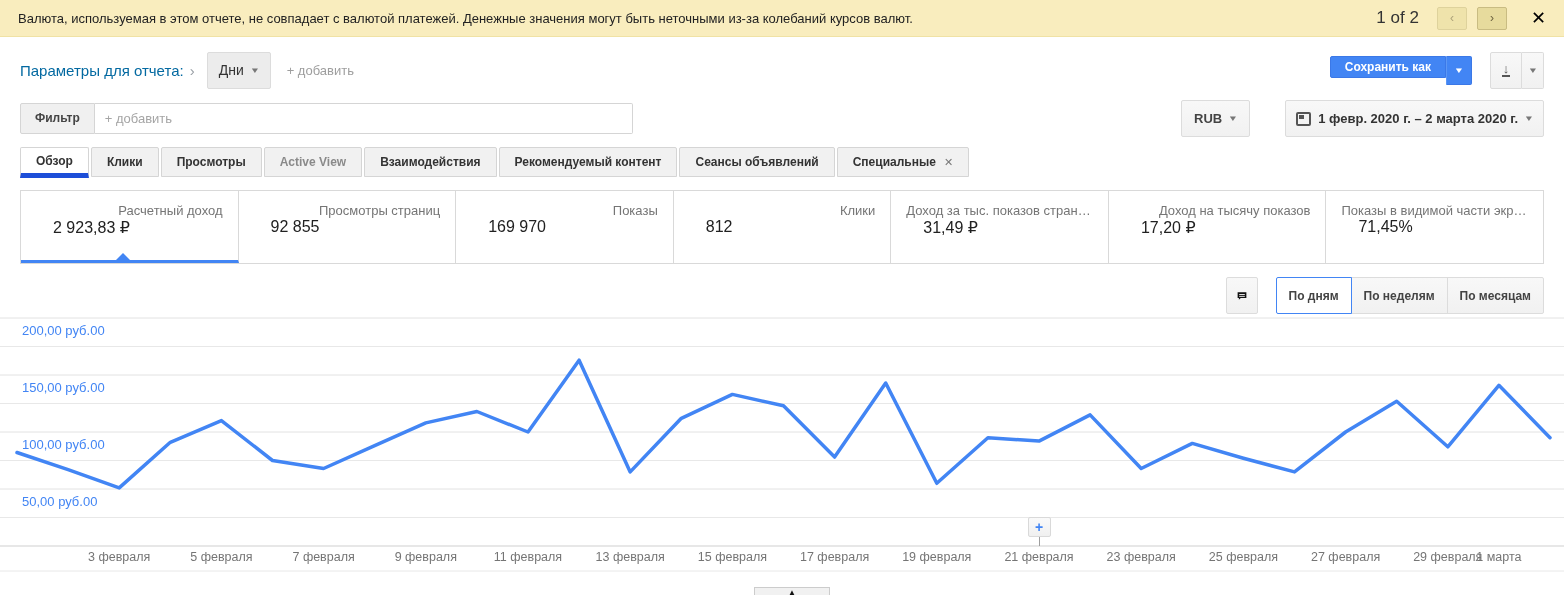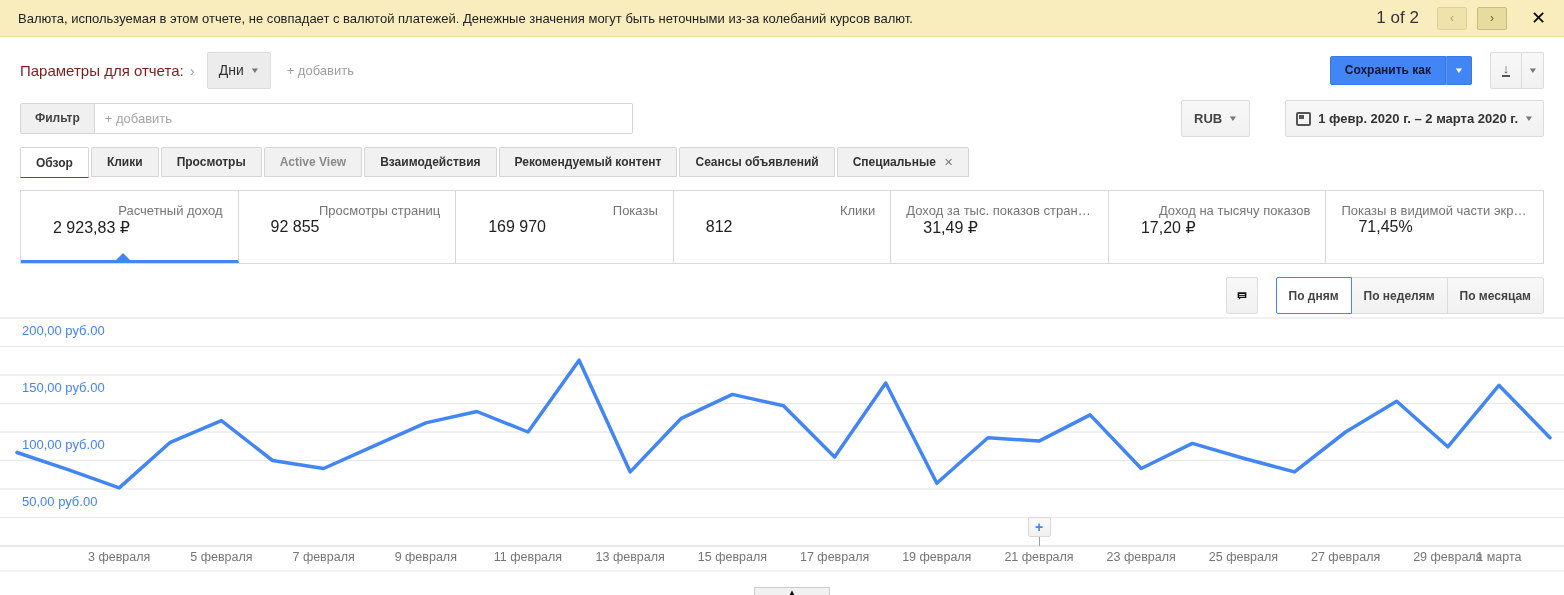--- a/index.html
+++ b/index.html
@@ -22,36 +22,36 @@
     background: #e7db9d; color: #6d6340; font-size: 12px; line-height: 21px;
     text-align: center; cursor: pointer; user-select: none;
   }
   .banner-btn.disabled { opacity: .55; }
   .banner-close { margin-left: 14px; font-size: 18px; font-weight: bold; color: #000; cursor: pointer; }
   
   .toolbar {
     position: absolute; top: 50px; left: 0; right: 0; height: 40px;
     display: flex; align-items: center; padding: 0 20px;
   }
-  .toolbar-title { font-size: 15px; color: #7f1d1d; }
+  .toolbar-title { font-size: 15px; color: #0369a1; }
   .toolbar-chevron { color: #9aa0a6; font-size: 15px; margin: 0 12px 0 6px; }
   .btn {
     display: inline-flex; align-items: center; justify-content: center;
     border: 1px solid #dcdcdc; border-radius: 2px; cursor: pointer;
     background: linear-gradient(#f8f8f8, #f1f1f1); color: #444;
     font-size: 12px; font-weight: bold; height: 37px; padding: 0 10px; gap: 7px;
   }
   .dim-btn { font-size: 14px; font-weight: normal; background: #ececec; color: #333; padding: 0 11px; }
   .caret { font-size: 8px; color: #777; transform: scaleX(1.3); }
   .add-link { color: #9e9e9e; font-size: 13px; margin-left: 16px; cursor: pointer; }
   .toolbar-spacer { flex: 1; }
   .split { display: inline-flex; }
   .save-main {
-    background: #4285f4; color: #0f172a; font-weight: bold; font-size: 12px;
-    border: 1px solid #3b78e7; border-radius: 2px 0 0 2px; height: 29px;
+    background: #4285f4; color: #ffffff; font-weight: bold; font-size: 12px;
+    border: 1px solid #3b78e7; border-radius: 2px 0 0 2px; height: 22px;
     padding: 0 14px; display: inline-flex; align-items: center; cursor: pointer;
   }
   .save-arrow {
     background: #4285f4; border: 1px solid #3b78e7; border-left: 1px solid #5c97f5;
     border-radius: 0 2px 2px 0; width: 26px; height: 29px;
     display: inline-flex; align-items: center; justify-content: center; cursor: pointer;
   }
   .save-arrow .caret { color: #fff; }
   .export-split { margin-left: 18px; }
   .export-main { border-radius: 2px 0 0 2px; width: 32px; padding: 0; }
@@ -80,21 +80,21 @@
     border-radius: 2px; position: relative; }
   .cal-icon:before { content: ""; position: absolute; left: 1px; top: 1px; width: 5px; height: 4px; background: #555; }
   
   .tabs-row { position: absolute; top: 147px; left: 20px; right: 20px; height: 31px; display: flex; }
   .tab {
     height: 30px; line-height: 28px; padding: 0 15px; margin-right: 2px;
     background: #f1f1f1; border: 1px solid #d5d5d5; border-radius: 2px 2px 0 0;
     font-size: 12px; font-weight: bold; color: #333; cursor: pointer; white-space: nowrap;
     display: inline-flex; align-items: center; gap: 8px;
   }
-  .tab.active { background: #fff; height: 31px; border-bottom: 1px solid #1d4ed8; }
+  .tab.active { background: #fff; height: 31px; border-bottom: 5px solid #1d4ed8; }
   .tab.muted { color: #8a8a8a; }
   .tab-close { color: #777; font-size: 11px; font-weight: normal; cursor: pointer; }
   
   .cards-row {
     position: absolute; top: 190px; left: 20px; right: 20px; height: 74px;
     display: flex; border: 1px solid #d9d9d9;
   }
   .card { flex: 1; padding: 12px 15px; border-right: 1px solid #d9d9d9; position: relative; cursor: pointer; overflow: hidden; }
   .card:last-child { border-right: none; }
   .card-title { font-size: 13px; color: #757575; white-space: nowrap; overflow: hidden; text-overflow: ellipsis; text-align: right; }

